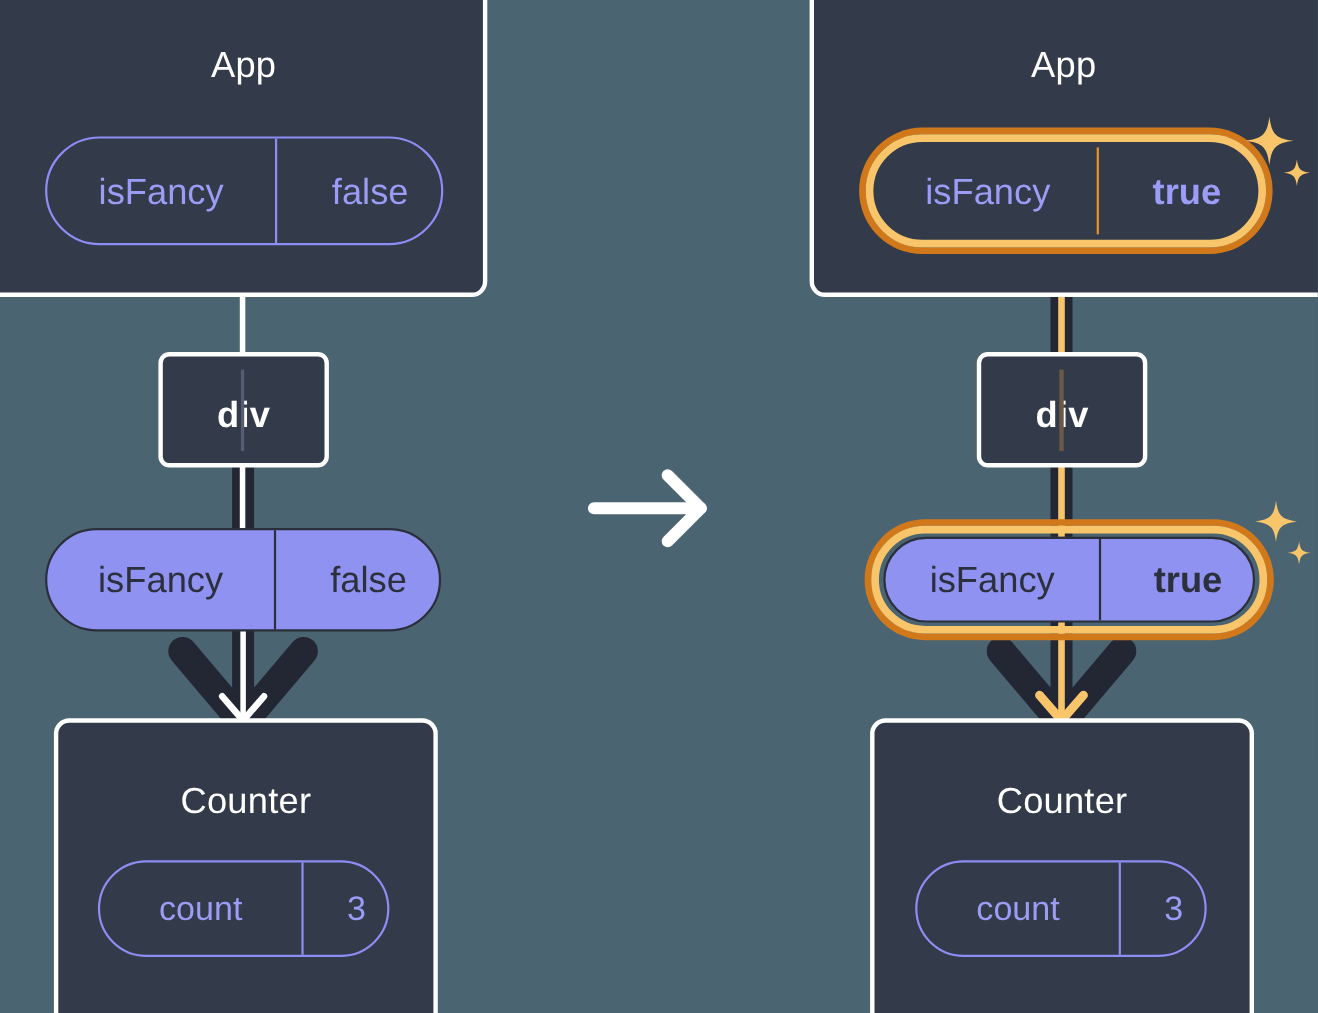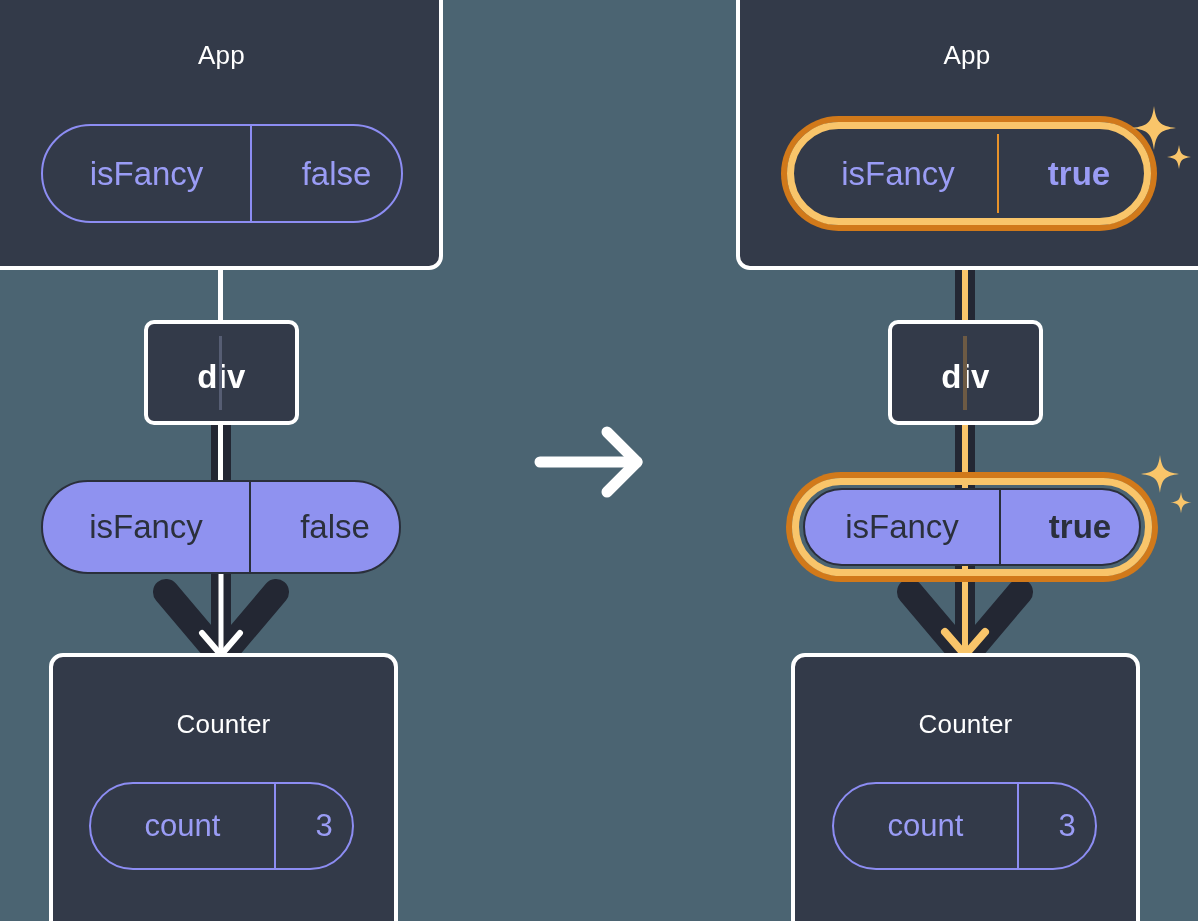--- a/index.html
+++ b/index.html
@@ -19,21 +19,21 @@
     border:4px solid #ffffff;
     border-radius:14px;
     box-sizing:border-box;
     z-index:3;
   }
   .panel-title{
     position:absolute;
     left:0;right:0;
     text-align:center;
     color:#ffffff;
-    font-size:26px;
+    font-size:33px;
     font-weight:400;
     letter-spacing:.2px;
   }
 
   
   .pill{
     position:absolute;
     box-sizing:border-box;
     display:flex;
     align-items:stretch;

